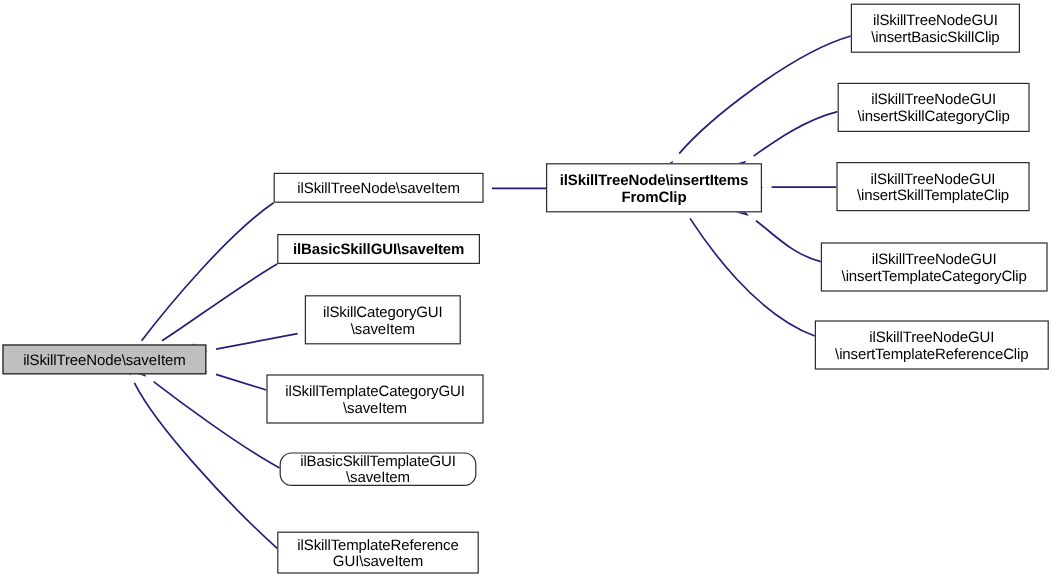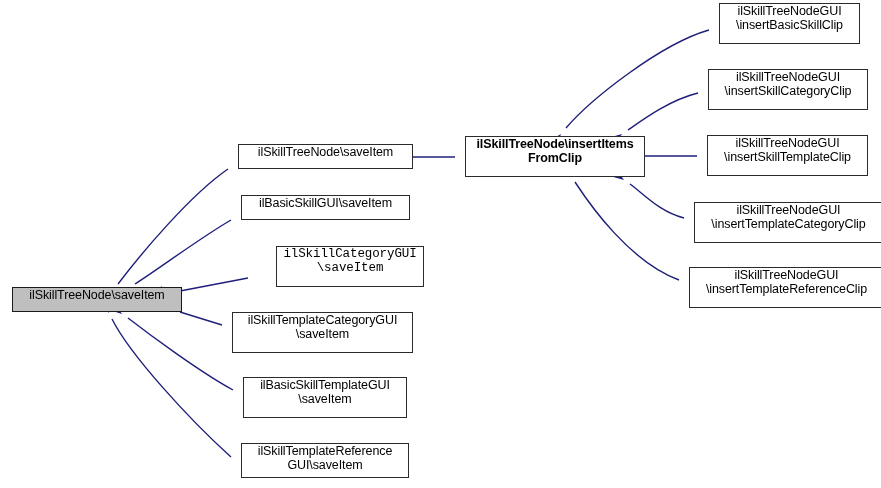--- a/index.html
+++ b/index.html
@@ -25,27 +25,26 @@
   }
   .node {
     position: absolute;
     box-sizing: border-box;
     border: 1px solid #2b2b2b;
     background: #ffffff;
     color: #000000;
     font-size: 12.5px;
     line-height: 14px;
     display: flex;
-    align-items: flex-start;
+    align-items: center;
     justify-content: center;
     text-align: center;
     white-space: pre-line;
     letter-spacing: -0.1px;
     z-index: 2;
-    margin-left: 10px;
   }
   .node.current {
     background: #bfbfbf;
     border-color: #1a1a1a;
   }
   .node-label {
     display: block;
     padding: 0 4px;
   }
 </style>
@@ -101,26 +100,26 @@
       </g>
       <g>
         <path d="M 679,280 C 630,262 590,205 575,182" fill="none" stroke="#1f1f7a" stroke-width="1.4"></path>
         <polygon points="0,0 13,4.6 13,-4.6" fill="#1f1f7a" transform="translate(571,176) rotate(238)"></polygon>
       </g>
     </svg>
 
   <div id="nodes-layer">
       <div class="node current" style="left: 2px; top: 287px; width: 170px; height: 25px;"><span class="node-label">ilSkillTreeNode\saveItem</span></div>
       <div class="node" style="left: 228px; top: 144px; width: 175px; height: 25px;"><span class="node-label">ilSkillTreeNode\saveItem</span></div>
-      <div class="node" style="left: 231px; top: 195px; width: 169px; height: 25px;"><span class="node-label">ilBasicSkillGUI\saveItem</span></div>
-      <div class="node" style="left: 266px; top: 246px; width: 148px; height: 41px; font-family: Liberation Mono, monospace;"><span class="node-label">ilSkillCategoryGUI
+      <div class="node" style="left: 231px; top: 195px; width: 169px; height: 25px; font-weight: bold;"><span class="node-label">ilBasicSkillGUI\saveItem</span></div>
+      <div class="node" style="left: 254px; top: 246px; width: 130px; height: 41px;"><span class="node-label">ilSkillCategoryGUI
 \saveItem</span></div>
       <div class="node" style="left: 222px; top: 312px; width: 181px; height: 41px;"><span class="node-label">ilSkillTemplateCategoryGUI
 \saveItem</span></div>
-      <div class="node" style="left: 233px; top: 377px; width: 164px; height: 41px;"><span class="node-label">ilBasicSkillTemplateGUI
+      <div class="node" style="left: 233px; top: 377px; width: 164px; height: 28px; border-radius: 10px;"><span class="node-label">ilBasicSkillTemplateGUI
 \saveItem</span></div>
       <div class="node" style="left: 231px; top: 443px; width: 168px; height: 35px;"><span class="node-label">ilSkillTemplateReference
 GUI\saveItem</span></div>
       <div class="node" style="left: 455px; top: 136px; width: 180px; height: 41px; font-weight: bold;"><span class="node-label">ilSkillTreeNode\insertItems
 FromClip</span></div>
       <div class="node" style="left: 709px; top: 3px; width: 141px; height: 41px;"><span class="node-label">ilSkillTreeNodeGUI
 \insertBasicSkillClip</span></div>
       <div class="node" style="left: 698px; top: 69px; width: 160px; height: 41px;"><span class="node-label">ilSkillTreeNodeGUI
 \insertSkillCategoryClip</span></div>
       <div class="node" style="left: 697px; top: 135px; width: 161px; height: 41px;"><span class="node-label">ilSkillTreeNodeGUI

